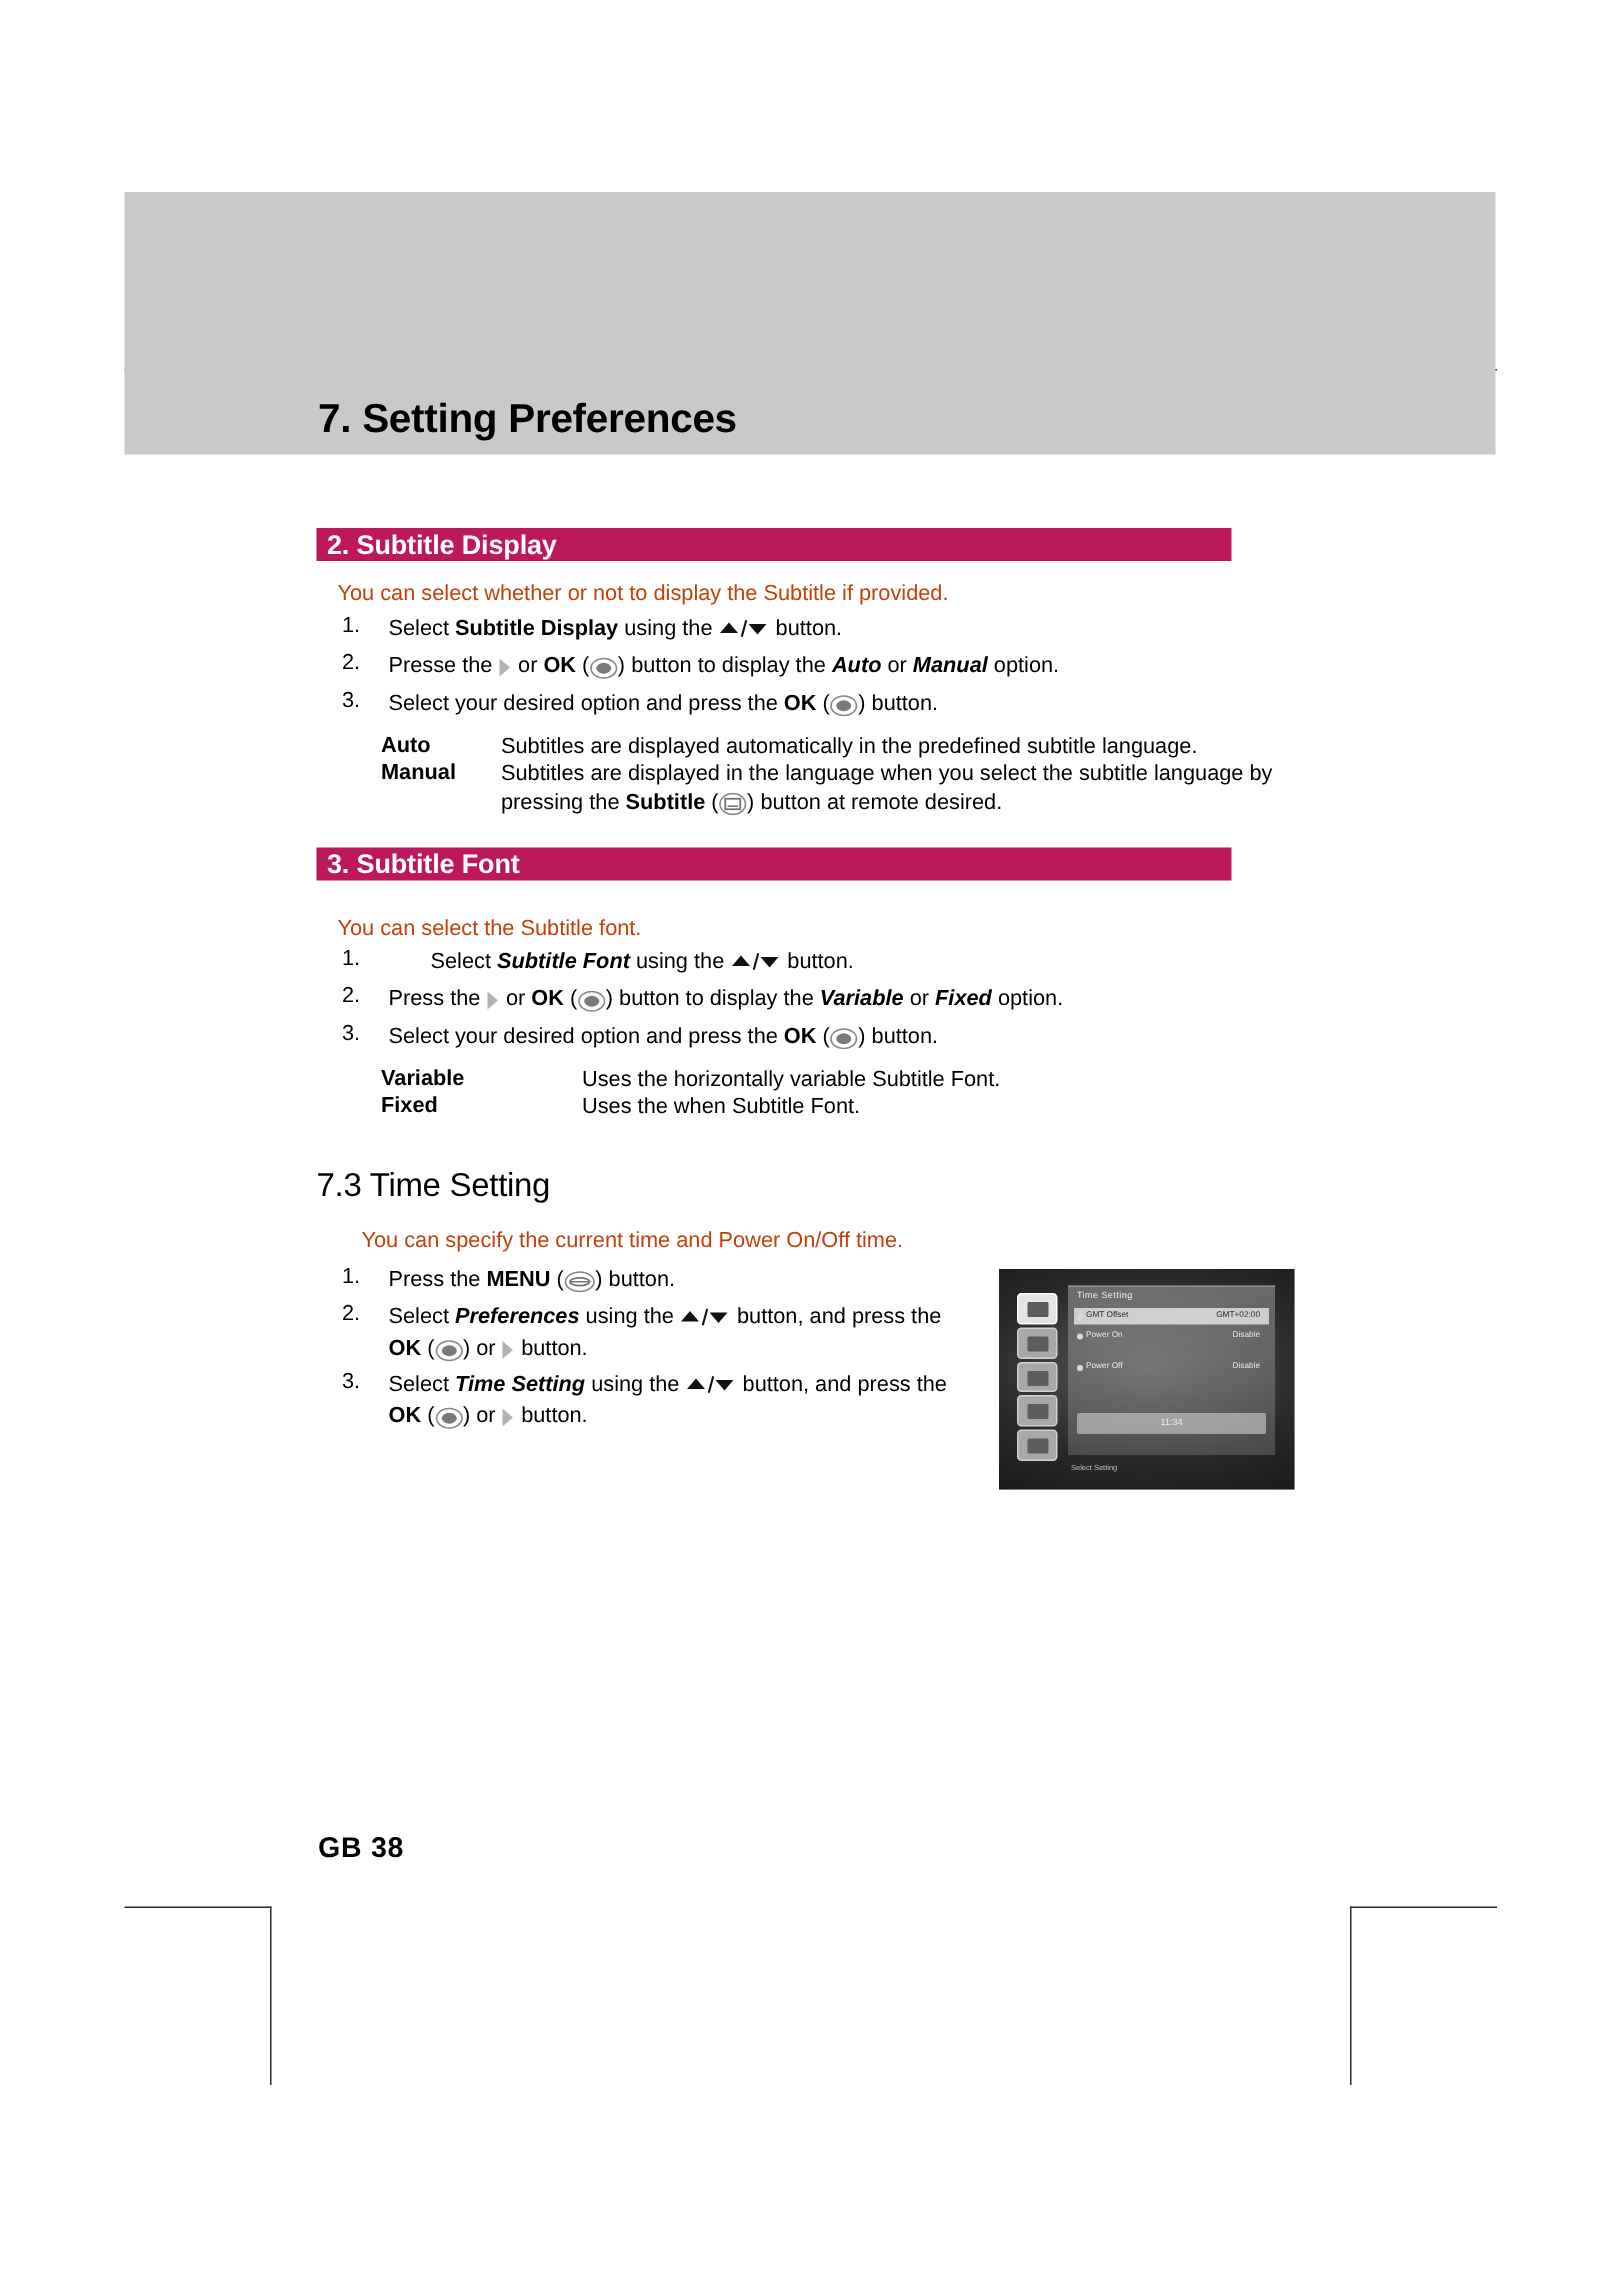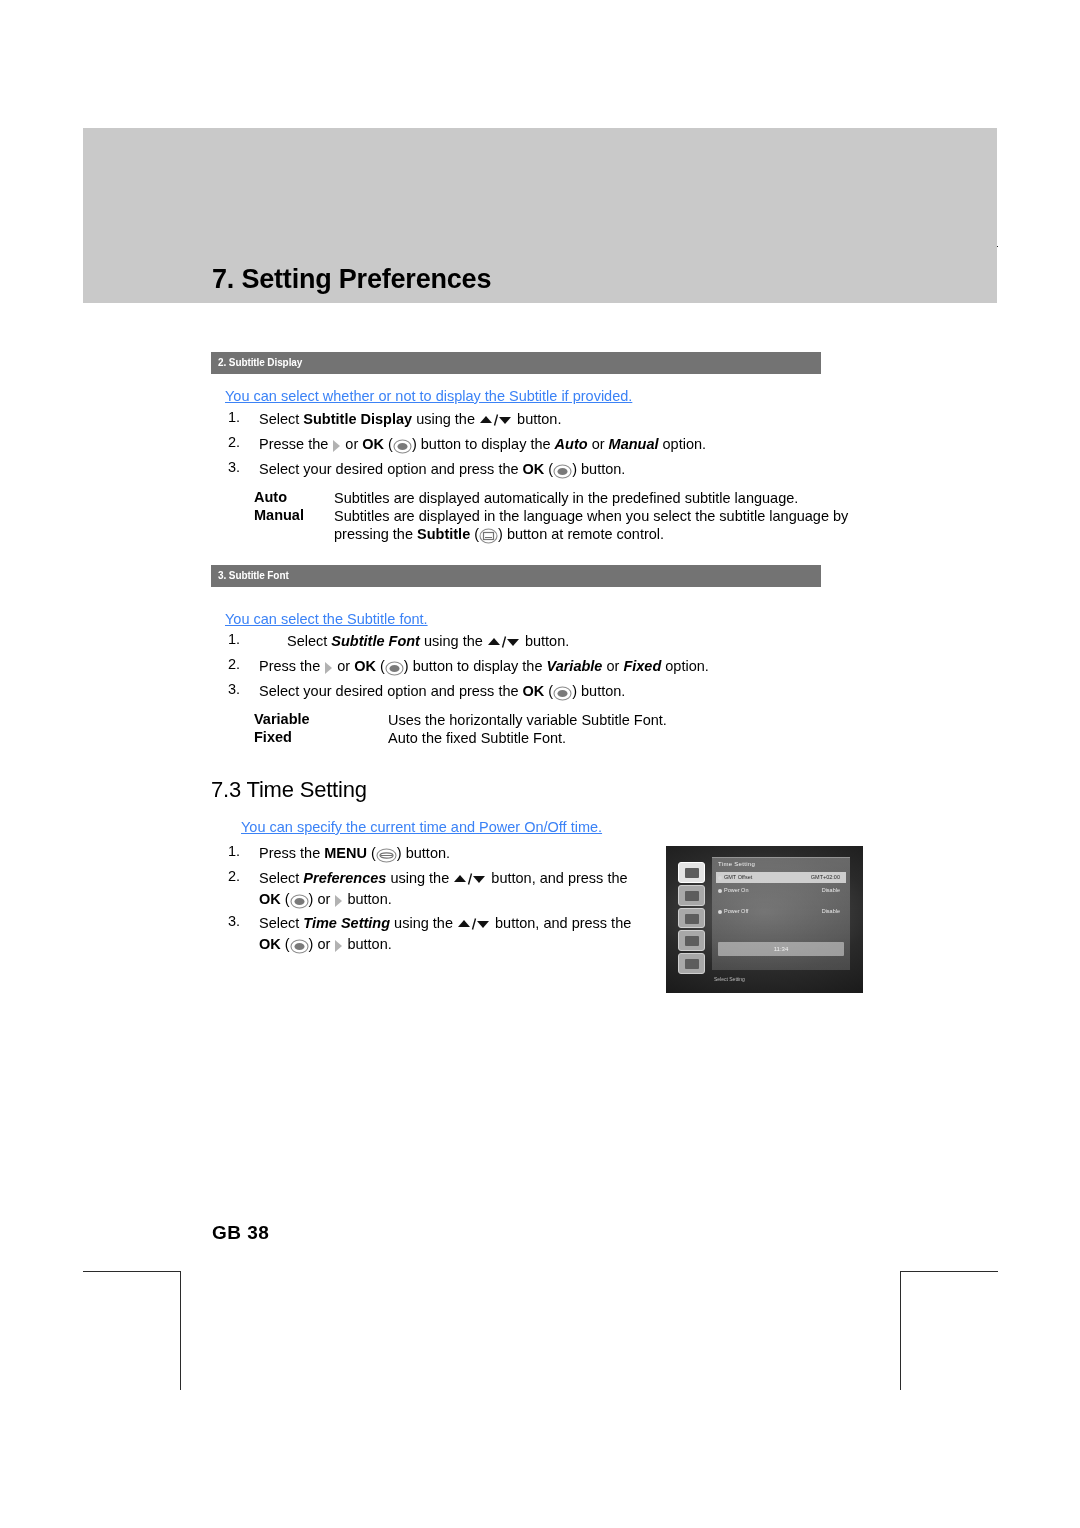--- a/index.html
+++ b/index.html
@@ -45,37 +45,36 @@
     font-weight: bold;
     letter-spacing: -0.2px;
     color: #000;
   }
 
   .sec-bar {
     position: absolute;
     left: 211px;
     width: 610px;
     height: 22px;
-    background: #737373;
+    background: #be185d;
     color: #ffffff;
-    font-size: 10px;
+    font-size: 18px;
     font-weight: bold;
     line-height: 22px;
     padding-left: 7px;
     box-sizing: border-box;
     letter-spacing: -0.1px;
   }
 
   .para {
     position: absolute;
     font-size: 14.5px;
     line-height: 21px;
-    color: #3b82f6;
+    color: #c2410c;
     white-space: nowrap;
-    text-decoration: underline;
   }
 
   .num {
     position: absolute;
     font-size: 14.5px;
     left: 228px;
     width: 28px;
     text-align: left;
   }
   .step {
@@ -304,21 +303,21 @@
 
 <div class="def-term" style="left:254px; top:489px;">Auto</div>
 <div class="def-text" style="left:334px; top:489px;">Subtitles are displayed automatically in the predefined subtitle language.</div>
 
 <div class="def-term" style="left:254px; top:507px;">Manual</div>
 <div class="def-text" style="left:334px; top:507px;">Subtitles are displayed in the language when you select the subtitle language by</div>
 <div class="def-text" style="left:334px; top:525px;"><span>pressing the </span><span class="b">Subtitle</span> (<svg class="glyph btn-rect" viewBox="0 0 19 16">
       <ellipse cx="9.5" cy="8" rx="8.5" ry="7" fill="none" stroke="#6e6e6e" stroke-width="1.1"></ellipse>
       <rect x="4.5" y="4.5" width="10" height="7" fill="none" stroke="#4f4f4f" stroke-width="1.2"></rect>
       <path d="M6 9.5 h7" stroke="#4f4f4f" stroke-width="1"></path>
-    </svg>)<span> button at remote control.</span></div>
+    </svg>)<span> button at remote desired.</span></div>
 
 <div class="sec-bar" style="top:565px;">3. Subtitle Font</div>
 
 <div class="para" style="left:225px; top:609px;">You can select the Subtitle font.</div>
 
 <div class="num" style="top:631px;">1.</div>
 <div class="step" style="top:631px;margin-left:28px;"><span>Select </span><span class="bi">Subtitle Font</span><span> using the </span><svg class="glyph updown" viewBox="0 0 34 14">
       <polygon points="1,10 7,3 13,10" fill="#111"></polygon>
       <path d="M15.5 12.5 L18.5 1.5" stroke="#111" stroke-width="1.4"></path>
       <polygon points="20,4 32,4 26,11" fill="#111"></polygon>
@@ -335,21 +334,21 @@
 <div class="num" style="top:681px;">3.</div>
 <div class="step" style="top:681px;"><span>Select your desired option and press the </span><span class="b">OK</span> (<svg class="glyph btn-round" viewBox="0 0 19 15">
       <ellipse cx="9.5" cy="7.5" rx="8.5" ry="6.5" fill="none" stroke="#6e6e6e" stroke-width="1.1"></ellipse>
       <ellipse cx="9.5" cy="7.5" rx="5" ry="3.6" fill="#5a5a5a"></ellipse>
     </svg>)<span> button.</span></div>
 
 <div class="def-term" style="left:254px; top:711px;">Variable</div>
 <div class="def-text" style="left:388px; top:711px;">Uses the horizontally variable Subtitle Font.</div>
 
 <div class="def-term" style="left:254px; top:729px;">Fixed</div>
-<div class="def-text" style="left:388px; top:729px;">Auto the fixed Subtitle Font.</div>
+<div class="def-text" style="left:388px; top:729px;">Uses the when Subtitle Font.</div>
 
 <div class="h2" style="top:777px;">7.3 Time Setting</div>
 
 <div class="para" style="left:241px; top:817px;">You can specify the current time and Power On/Off time.</div>
 
 <div class="num" style="top:843px;">1.</div>
 <div class="step" style="top:843px;"><span>Press the </span><span class="b">MENU</span> (<svg class="glyph btn-oval" viewBox="0 0 21 15">
       <ellipse cx="10.5" cy="7.5" rx="9.5" ry="6.5" fill="none" stroke="#6e6e6e" stroke-width="1.1"></ellipse>
       <ellipse cx="10.5" cy="7.5" rx="6.5" ry="2.6" fill="none" stroke="#4f4f4f" stroke-width="1.2"></ellipse>
       <path d="M4.5 7.5 h12" stroke="#4f4f4f" stroke-width="1"></path>

